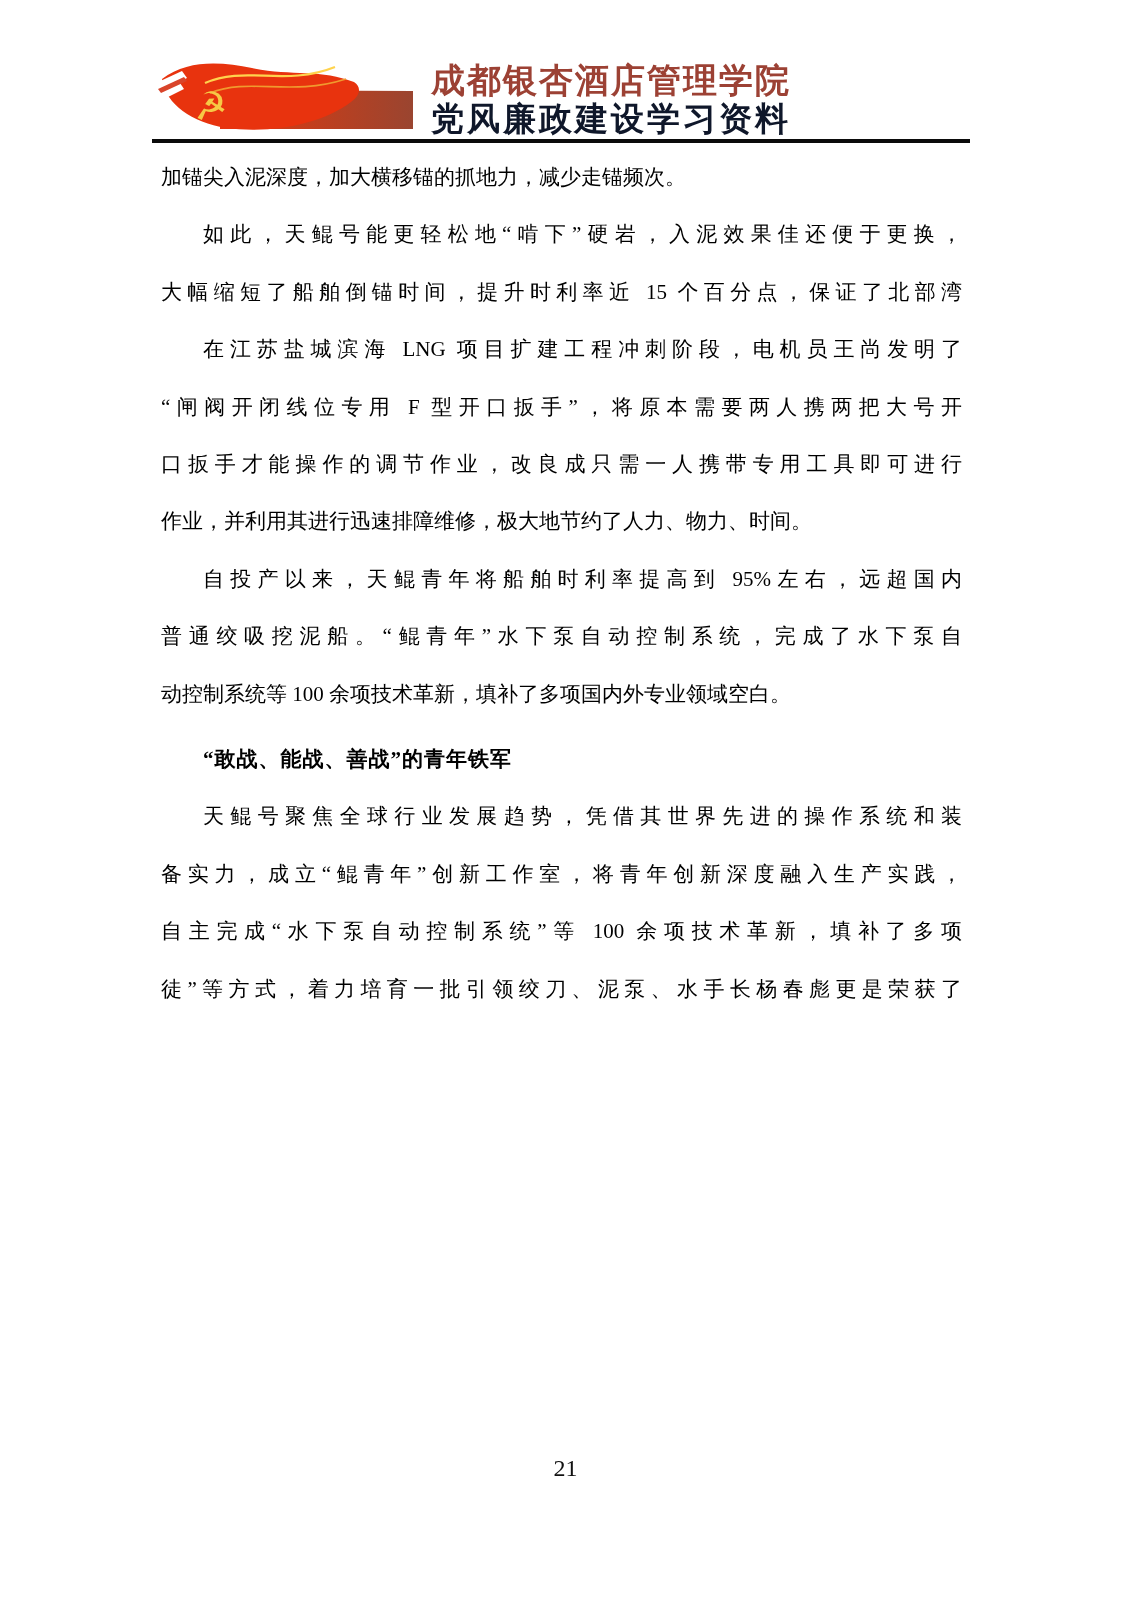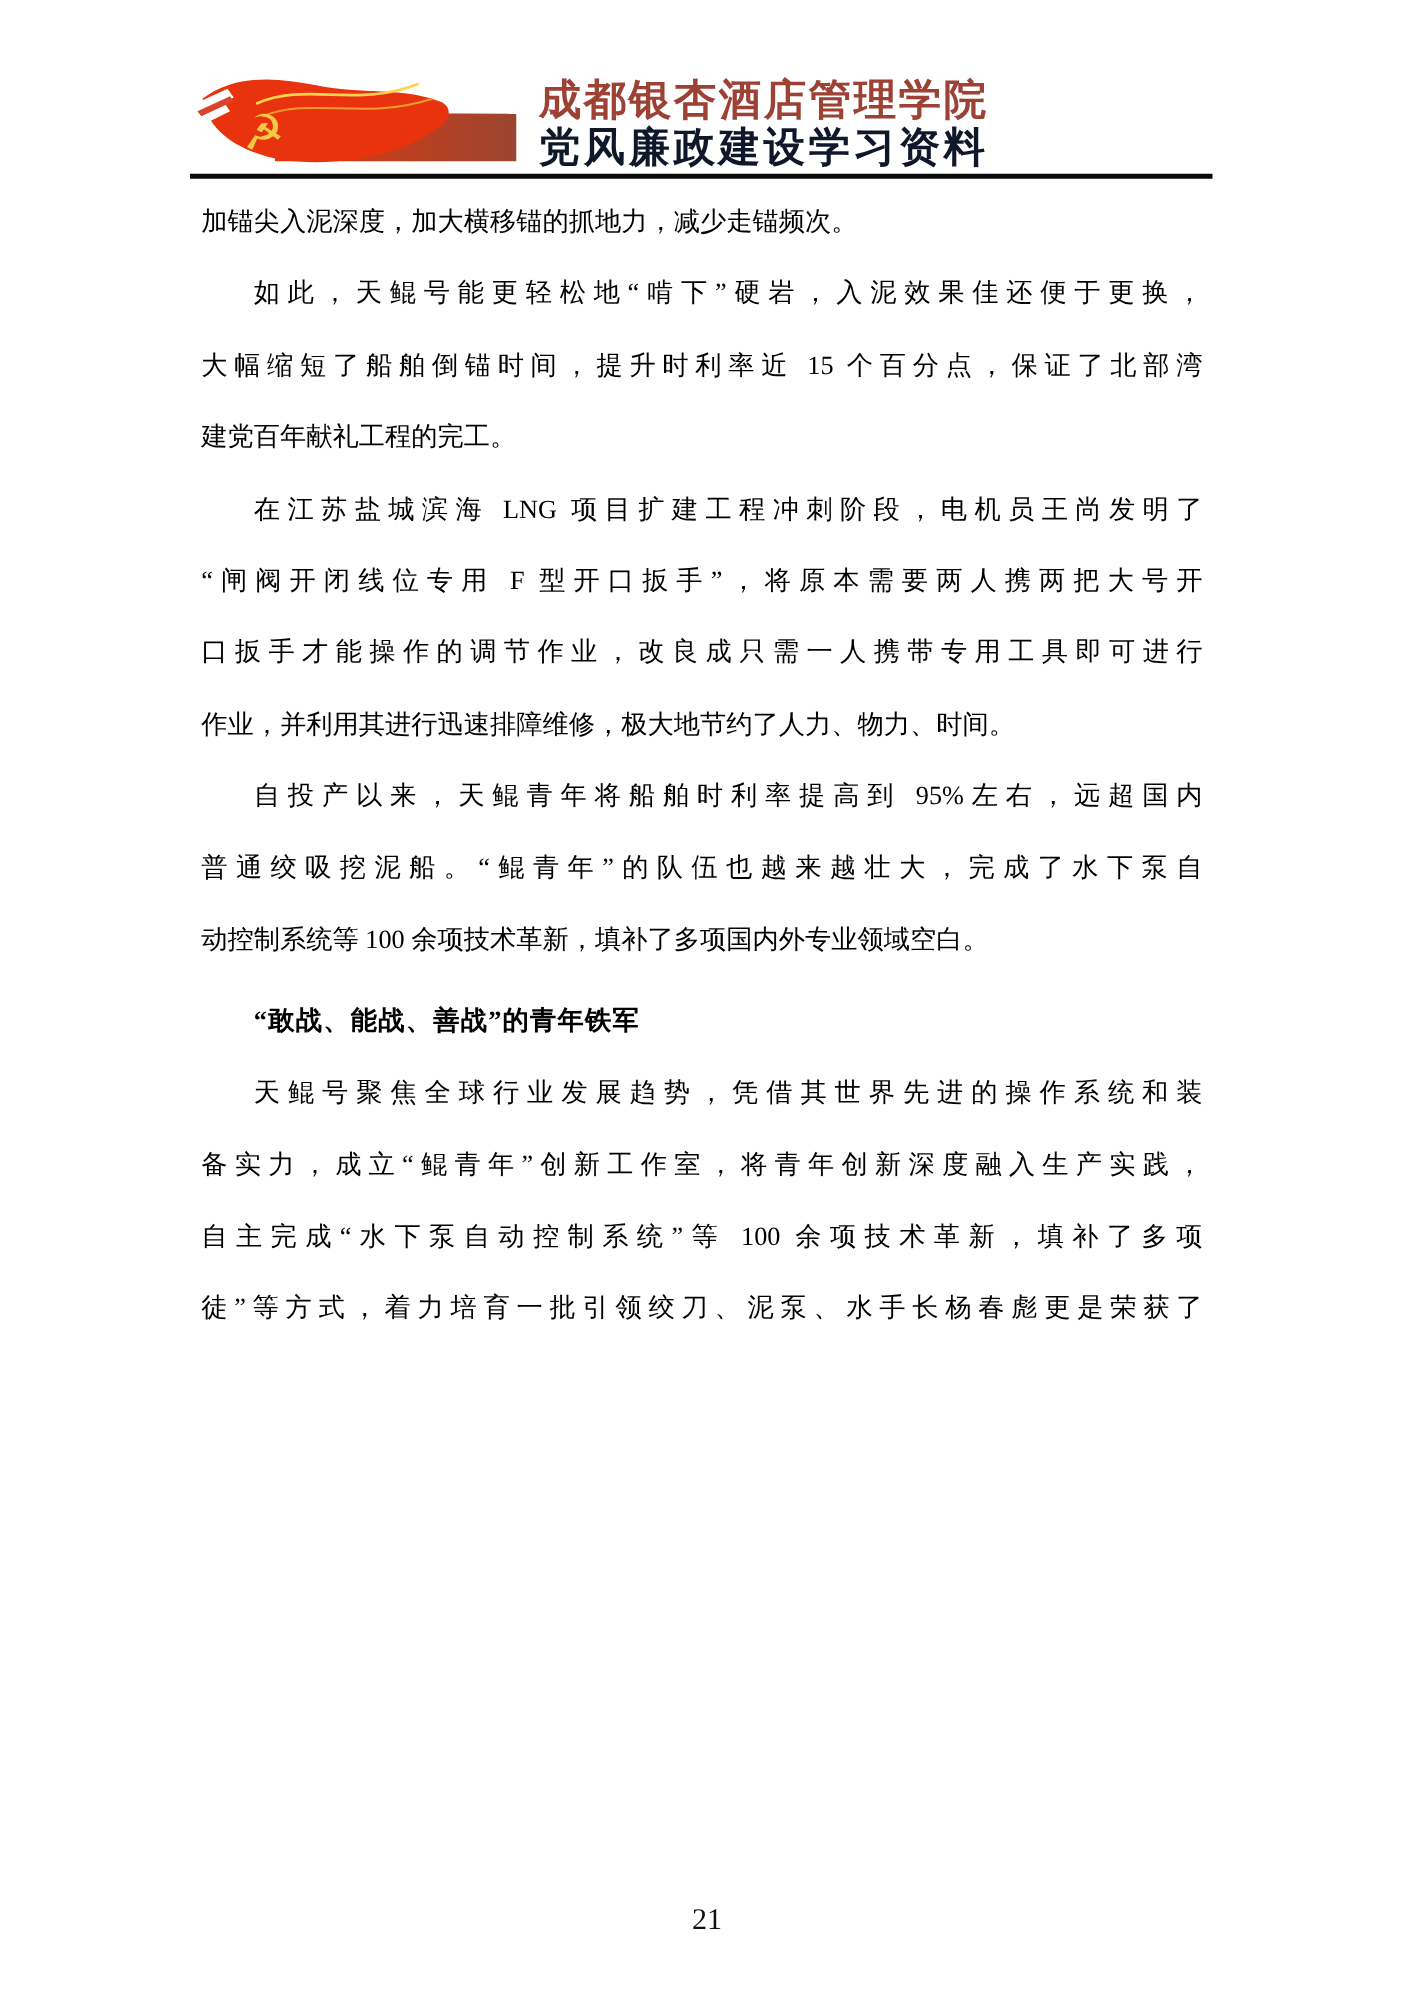--- a/index.html
+++ b/index.html
@@ -32,21 +32,21 @@
     position:absolute; left:161px; top:149px; width:801px;
     font-size: 21px; line-height: 57.4px;
   }
   .line { text-align: justify; text-align-last: justify; }
   .line.end { text-align-last: left; }
   .line.indent { text-indent: 2em; }
   .para.heading { margin-top: 8px; }
   .para.heading .line { font-weight: 700; letter-spacing: 1px; }
   
   .page-number {
-    position:absolute; left:0; top:1523px; width:100%;
+    position:absolute; left:0; top:1455px; width:100%;
     text-align:center; font-size:24px; color:#111;
   }
 </style>
 </head>
 <body>
 
 <div class="page">
 
   <svg class="flag-logo" viewBox="0 0 265 78" xmlns="http://www.w3.org/2000/svg">
     <defs>
@@ -80,31 +80,30 @@
 
   <div class="header-rule"></div>
 
   <div class="doc-body">
       <div class="para">
         <div class="line end">加锚尖入泥深度，加大横移锚的抓地力，减少走锚频次。</div>
       </div>
       <div class="para">
         <div class="line fill indent">如此，天鲲号能更轻松地“啃下”硬岩，入泥效果佳还便于更换，</div>
         <div class="line fill">大幅缩短了船舶倒锚时间，提升时利率近 15 个百分点，保证了北部湾</div>
-        <div class="line end">建党百年献礼工程的完工。</div>
       </div>
       <div class="para">
         <div class="line fill indent">在江苏盐城滨海 LNG 项目扩建工程冲刺阶段，电机员王尚发明了</div>
         <div class="line fill">“闸阀开闭线位专用 F 型开口扳手”，将原本需要两人携两把大号开</div>
         <div class="line fill">口扳手才能操作的调节作业，改良成只需一人携带专用工具即可进行</div>
         <div class="line end">作业，并利用其进行迅速排障维修，极大地节约了人力、物力、时间。</div>
       </div>
       <div class="para">
         <div class="line fill indent">自投产以来，天鲲青年将船舶时利率提高到 95%左右，远超国内</div>
-        <div class="line fill">普通绞吸挖泥船。“鲲青年”的队伍也越来越壮大，完成了水下泵自</div>
+        <div class="line fill">普通绞吸挖泥船。“鲲青年”水下泵自动控制系统，完成了水下泵自</div>
         <div class="line end">动控制系统等 100 余项技术革新，填补了多项国内外专业领域空白。</div>
       </div>
       <div class="para heading">
         <div class="line end indent">“敢战、能战、善战”的青年铁军</div>
       </div>
       <div class="para">
         <div class="line fill indent">天鲲号聚焦全球行业发展趋势，凭借其世界先进的操作系统和装</div>
         <div class="line fill">备实力，成立“鲲青年”创新工作室，将青年创新深度融入生产实践，</div>
         <div class="line fill">自主完成“水下泵自动控制系统”等 100 余项技术革新，填补了多项</div>
         <div class="line fill">徒”等方式，着力培育一批引领绞刀、泥泵、水手长杨春彪更是荣获了</div>

